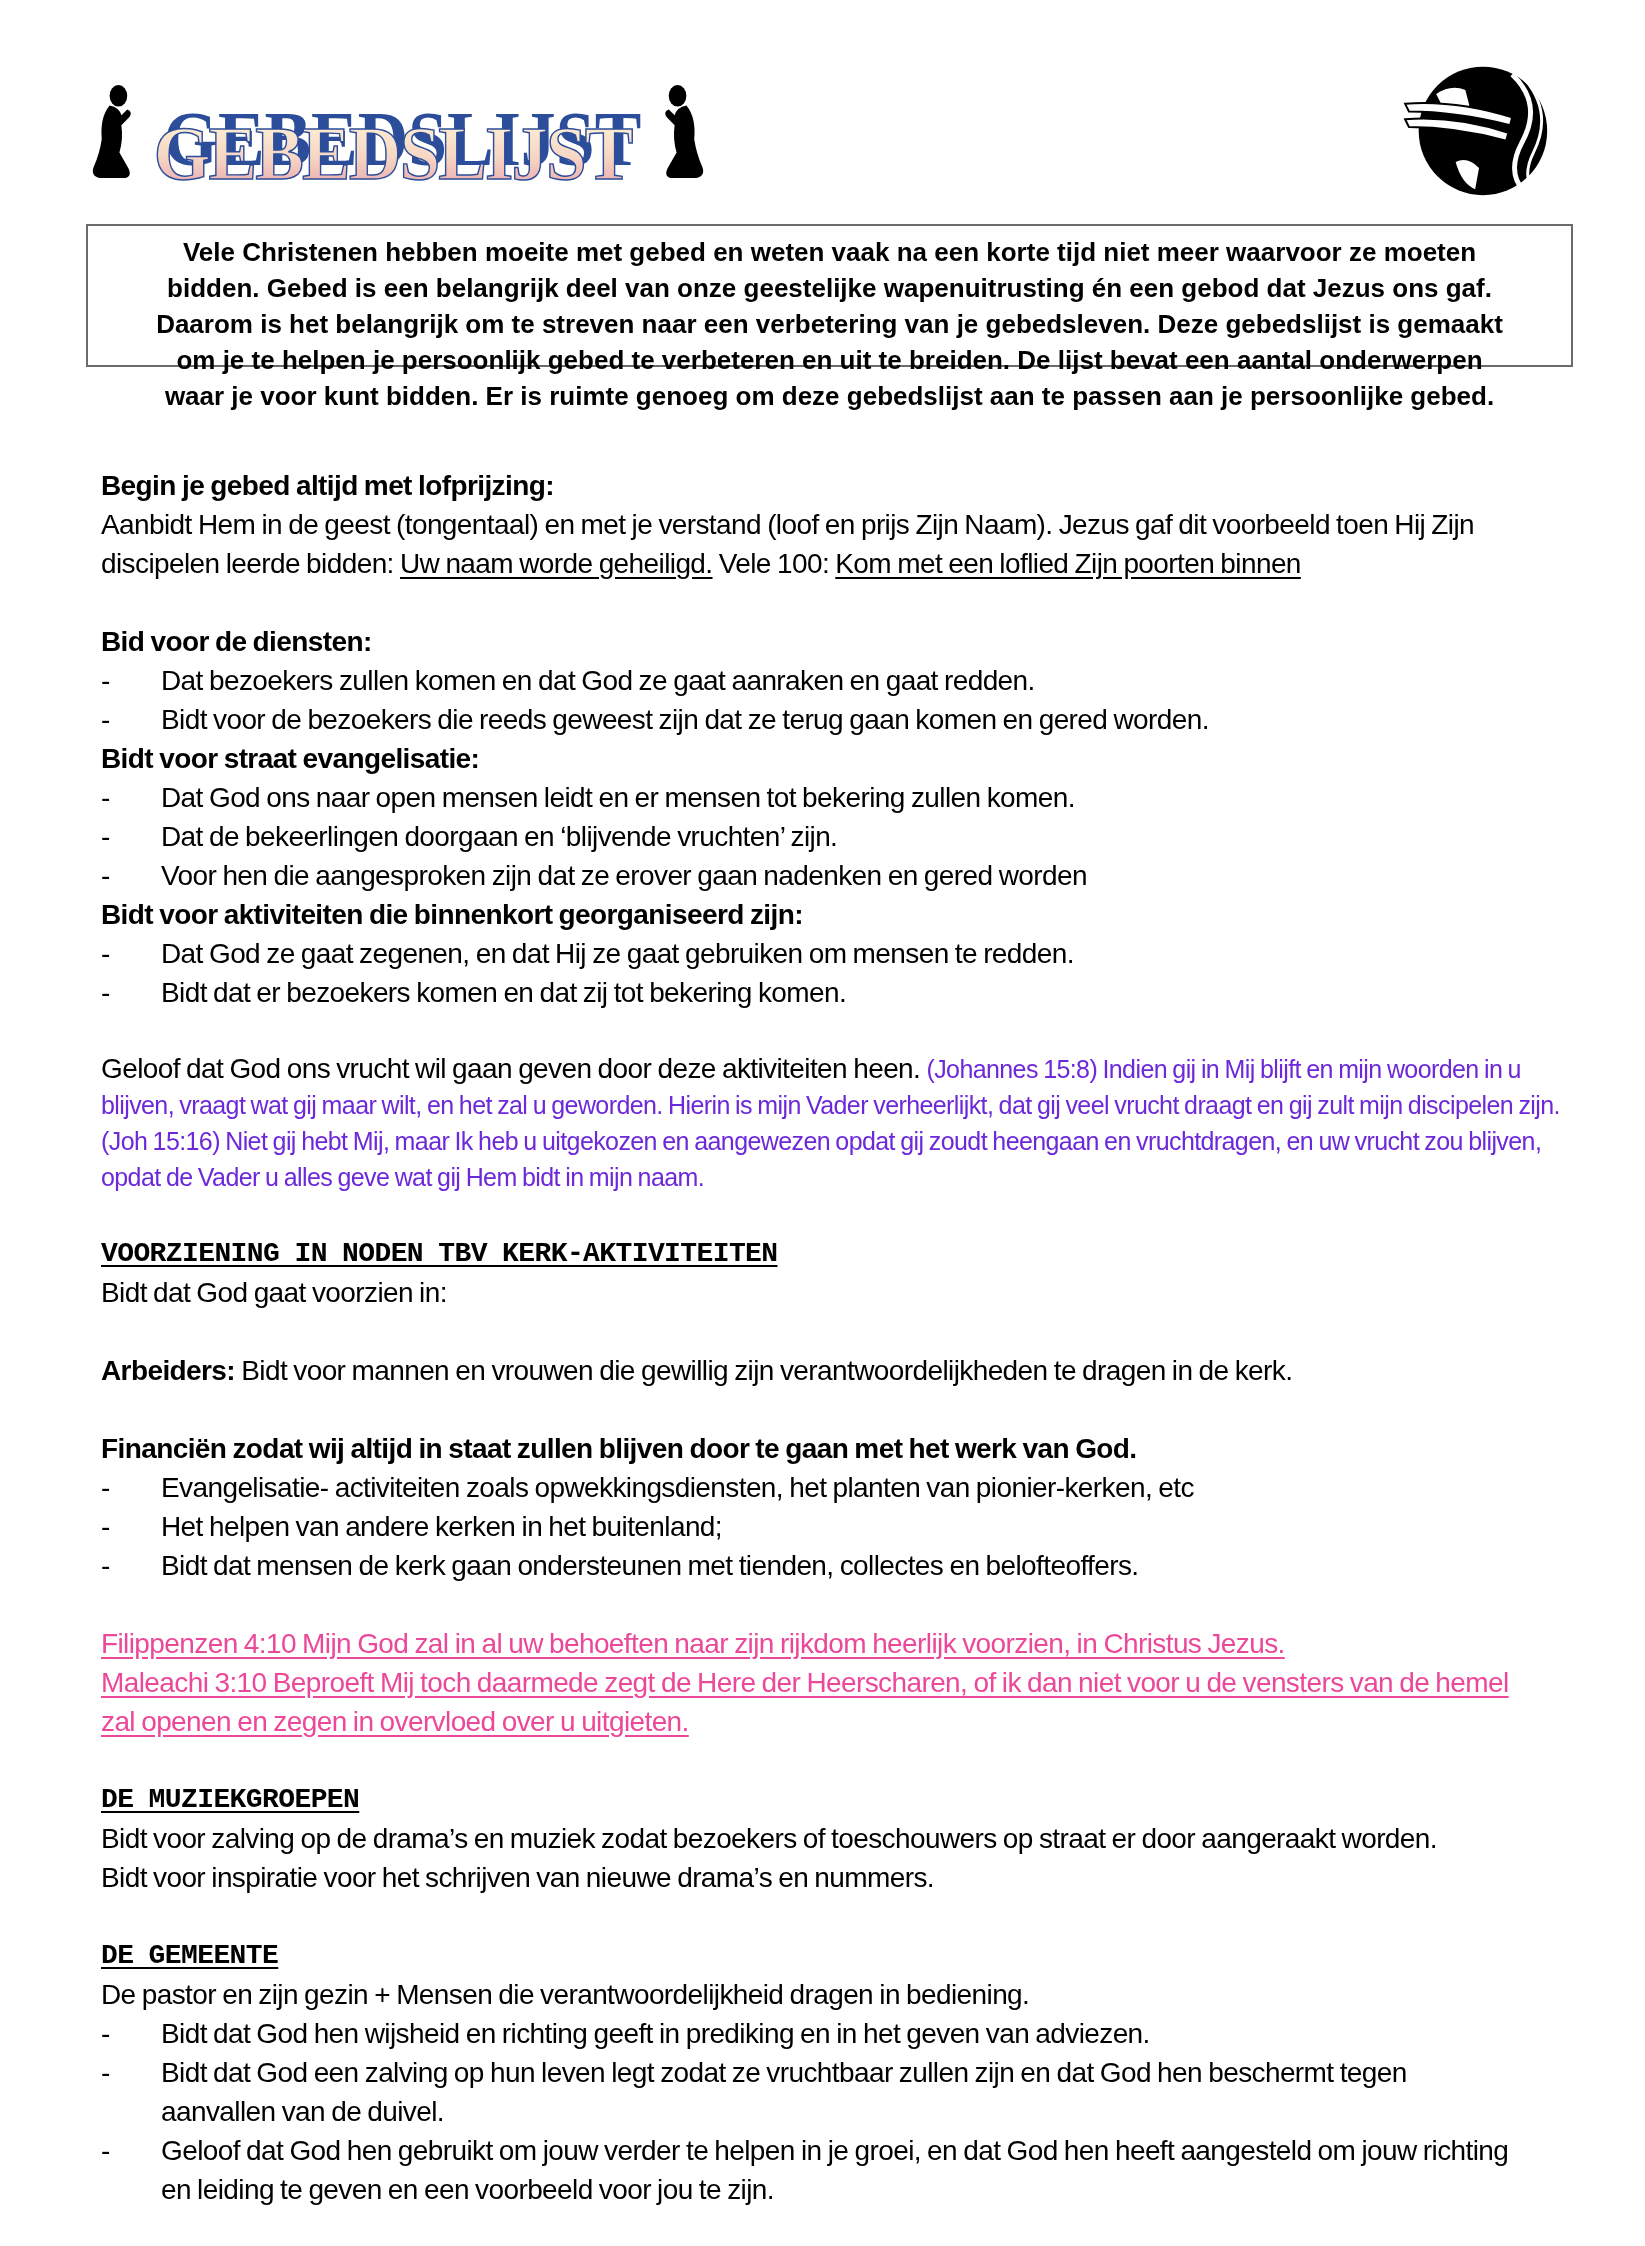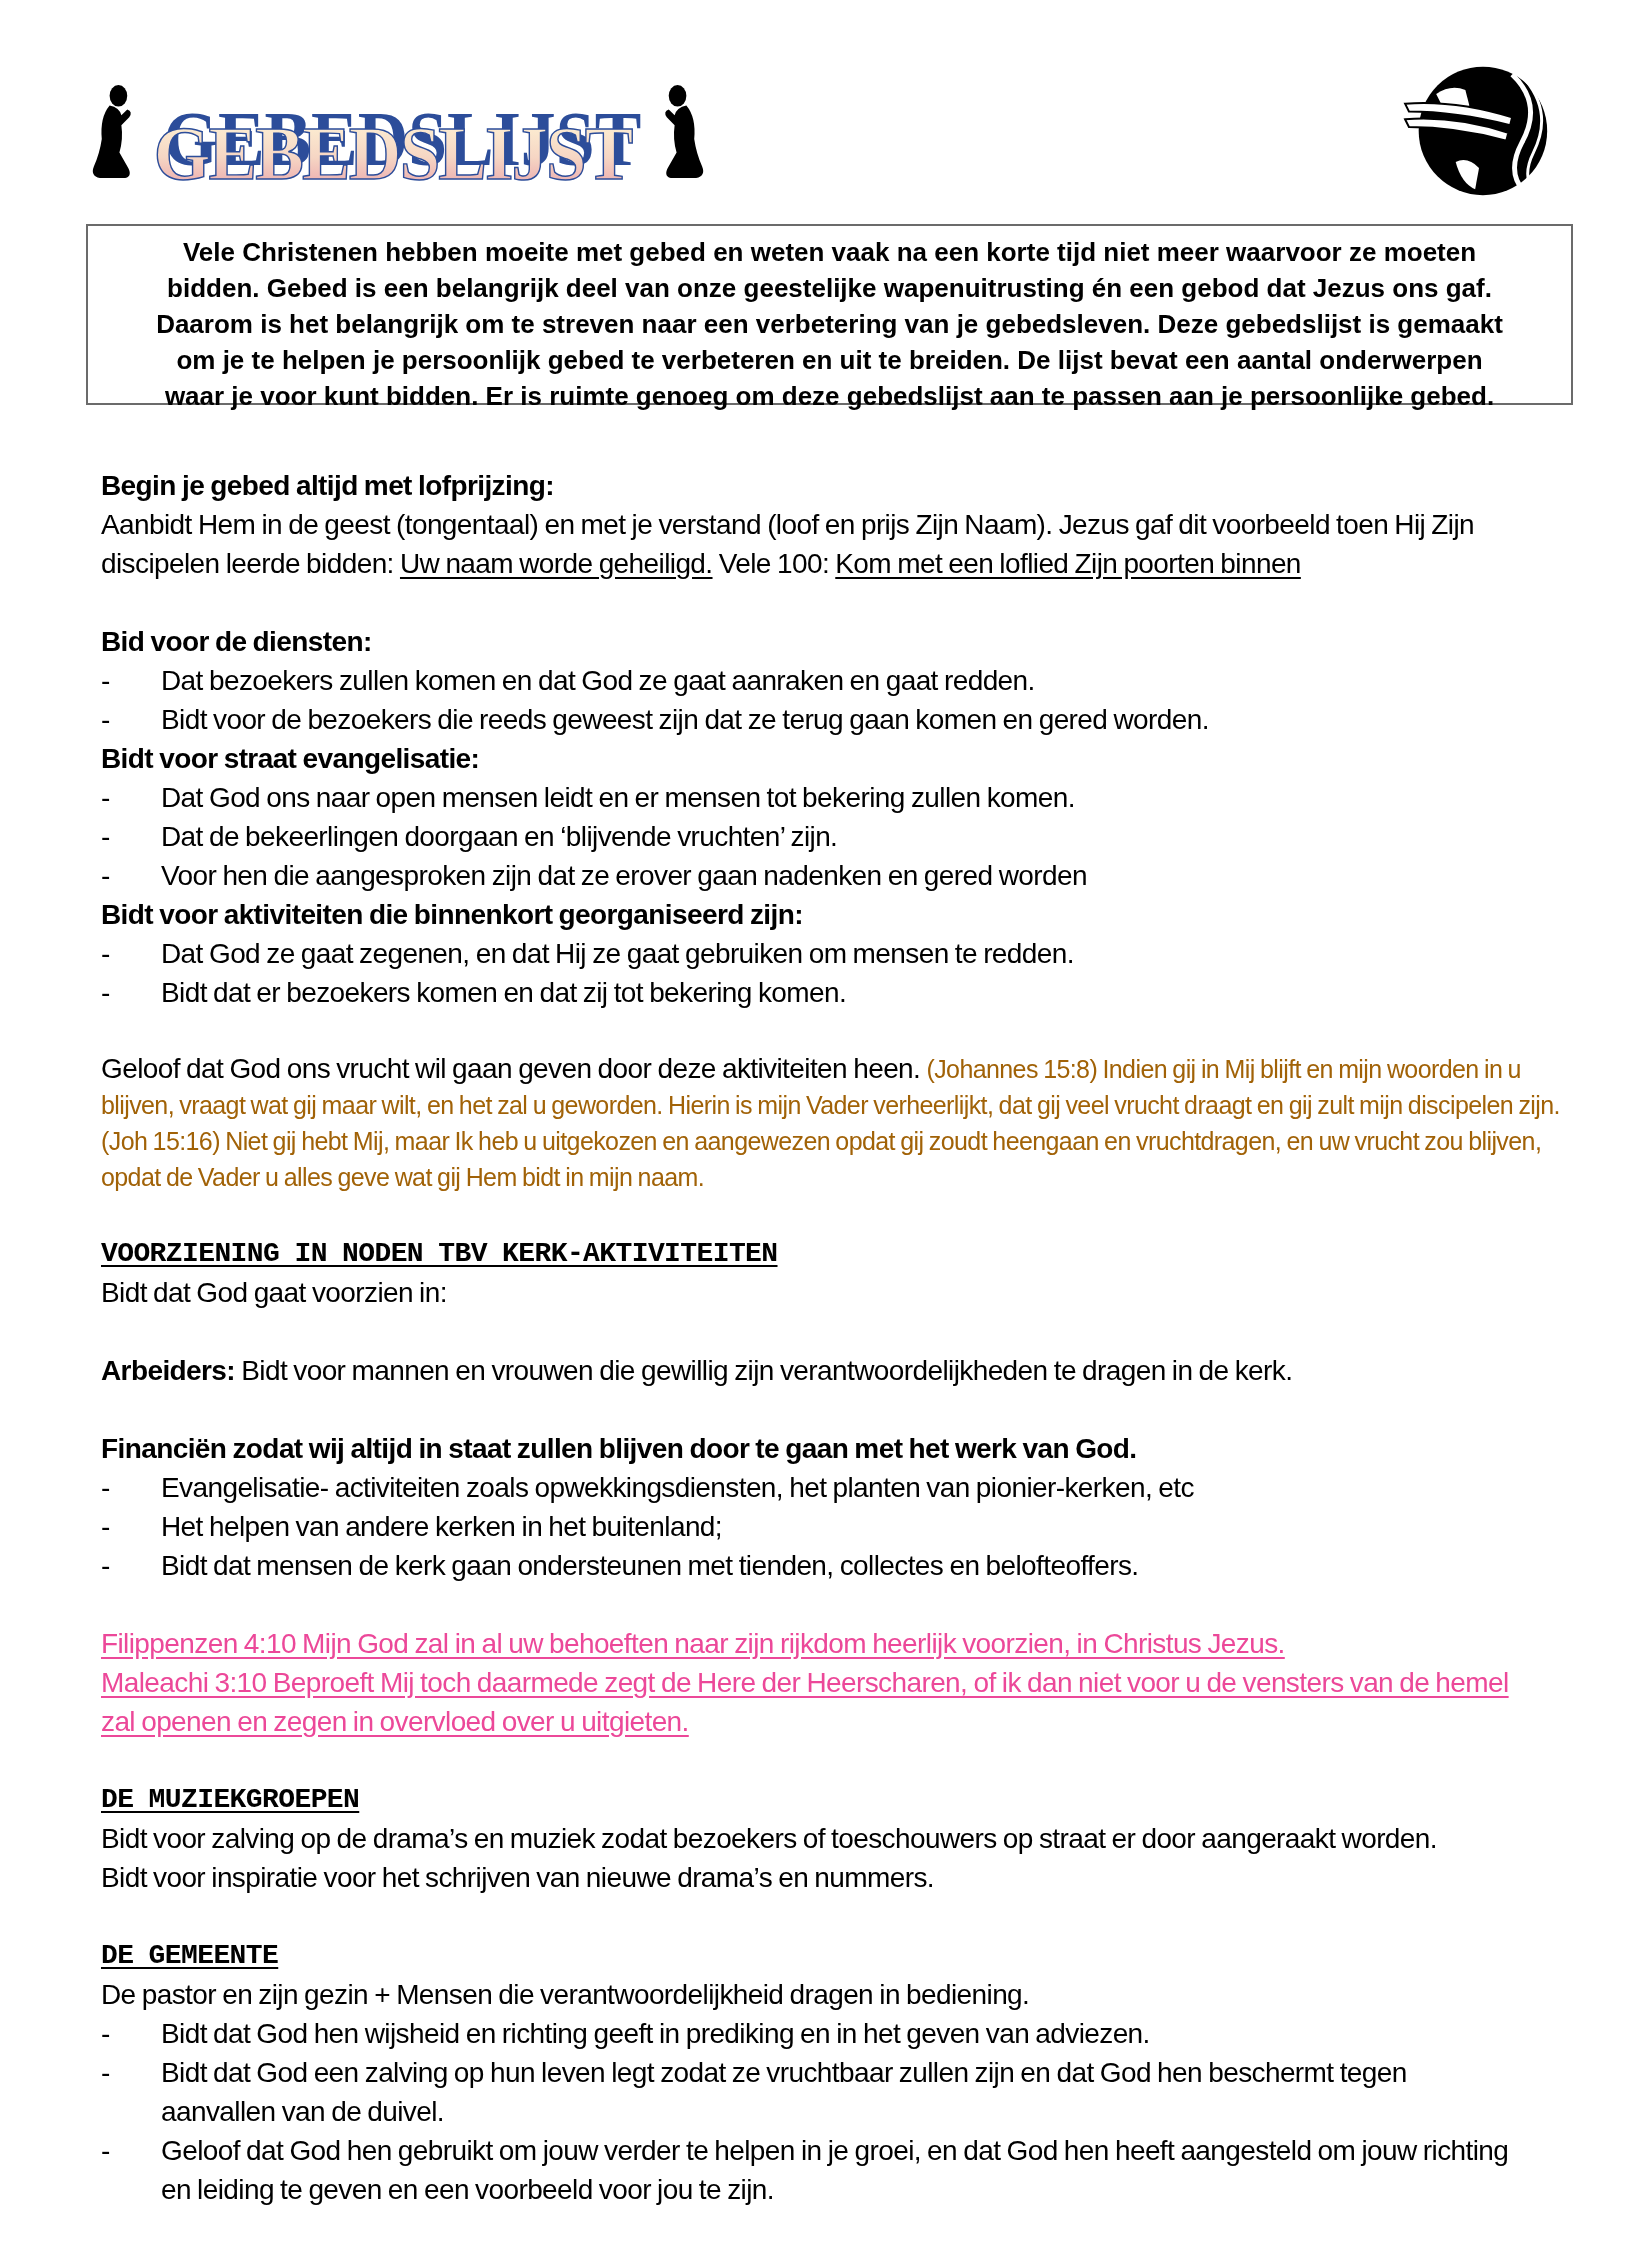--- a/index.html
+++ b/index.html
@@ -12,38 +12,38 @@
     .pray-right { position: absolute; left: 651px; top: 84px; width: 59px; height: 98px; }
     .title-art { position: absolute; left: 146px; top: 93px; width: 507px; height: 93px; }
     .title-text {
       font-family: "Liberation Serif", serif; font-weight: bold;
       font-size: 78px; letter-spacing: -2px;
       fill: url(#titleGrad); stroke: #2c4d9a; stroke-width: 1.5;
     }
     .globe { position: absolute; left: 1397px; top: 55px; width: 166px; height: 146px; }
 
     .intro-box {
-      position: absolute; left: 86px; top: 224px; width: 1487px; height: 181px;
+      position: absolute; left: 86px; top: 224px; width: 1487px; height: 143px;
       border: 2px solid #6b6b6b; box-sizing: border-box;
       padding: 7.8px 13.7px 0 13.7px; text-align: center;
       font-weight: bold; font-size: 26px; line-height: 36px;
       transform-origin: left top;
     }
     .intro-box .line { display: block; white-space: nowrap; }
 
     .content {
       position: absolute; left: 101px; top: 466px; width: 1482px;
       font-size: 28px; line-height: 39px;
     }
     .content p { margin: 0; }
     .bold { font-weight: bold; }
     .u { text-decoration: underline; text-underline-offset: 3.9px; }
     .heading-u { font-weight: bold; text-decoration: underline; text-underline-offset: 3.9px; font-family: Liberation Mono, monospace; }
     .green { color: #ec4899; }
-    .green-small { color: #a16207; font-size: 25px; }
+    .green-small { color: #6d28d9; font-size: 25px; }
     .gap { height: 39px; }
     ul.dash { list-style: none; margin: 0; padding: 0; }
     ul.dash li { position: relative; padding-left: 60px; }
     ul.dash li .dash-mark { position: absolute; left: 0; top: 0; }
     .scripture { line-height: 35px; }
   </style>
 </head>
 <body>
 
 <div class="header">

